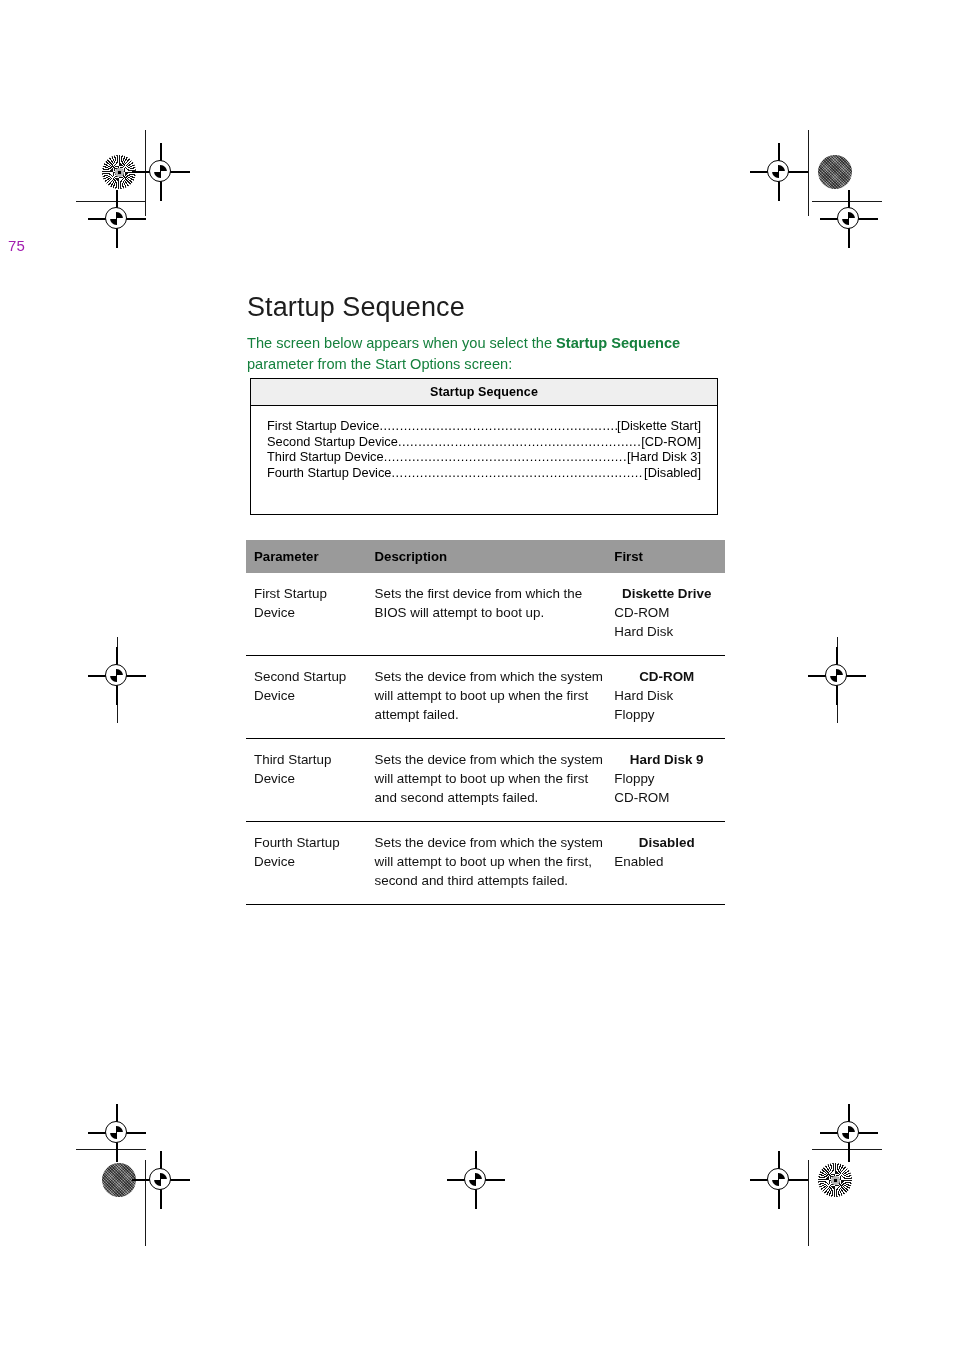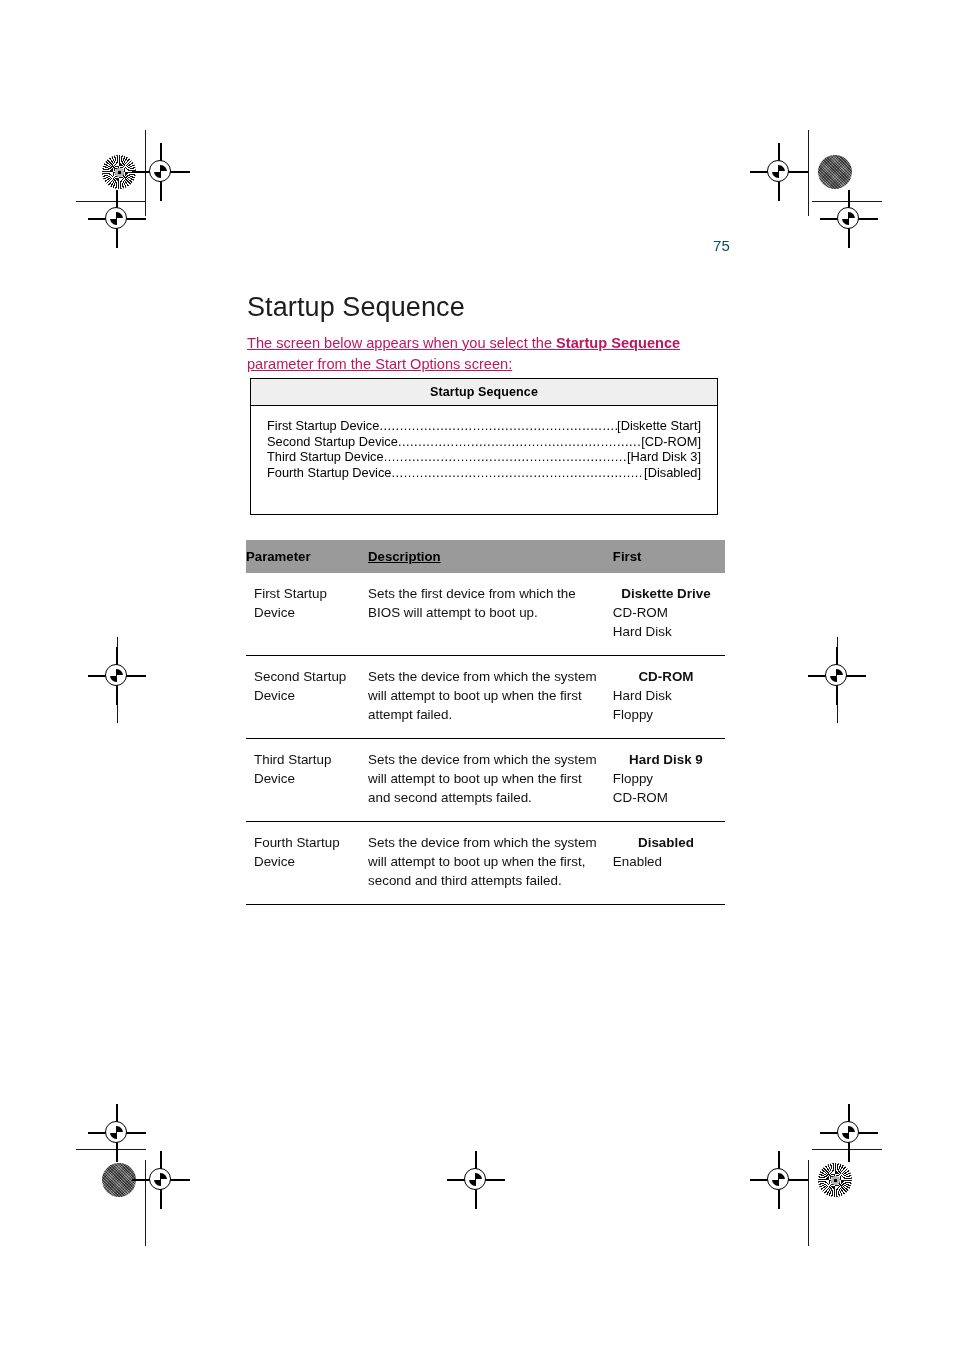--- a/index.html
+++ b/index.html
@@ -107,41 +107,40 @@
   
   .content {
     position: absolute;
     left: 0; top: 0;
     width: 954px;
   }
   .folio {
     position: absolute;
     left: 0; top: 237px;
     width: 730px;
-    text-align: right;
     font-size: 15px;
-    color: #0c4a6e;
+    color: #a21caf;
     letter-spacing: .2px;
+    padding-left: 8px;
   }
   .page-title {
     position: absolute;
     left: 247px; top: 274px;
     font-size: 27px;
     font-weight: 400;
     color: #1d1d1d;
     letter-spacing: .1px;
   }
   .intro {
     position: absolute;
     left: 247px; top: 318px;
     width: 470px;
     font-size: 14.6px;
     line-height: 21px;
-    color: #be185d;
-    text-decoration: underline;
+    color: #15803d;
   }
   .intro b { font-weight: bold; }
 
   
   .bios-box {
     position: absolute;
     left: 250px; top: 378px;
     width: 468px;
     border: 1.3px solid #000;
     background: #fff;
@@ -187,22 +186,22 @@
   }
   .ptable th {
     background: #9a9a9a;
     color: #000;
     font-weight: bold;
     text-align: left;
     font-size: 13.2px;
     padding: 9px 6px 9px 0;
     border: none;
   }
-  .ptable th.c1 { width: 118px; }
-  .ptable th.c2 { width: 245px; text-decoration: underline; }
+  .ptable th.c1 { padding-left: 8px; width: 118px; }
+  .ptable th.c2 { width: 245px; }
   .ptable th.c3 { width: 108px; }
   .ptable td {
     vertical-align: top;
     padding: 11px 6px 14px 0;
     border-bottom: 1.3px solid #000;
     line-height: 19px;
     color: #111;
   }
   .ptable td.c1 { padding-left: 8px; }
   .ptable tr.first td { border-top: none; }

